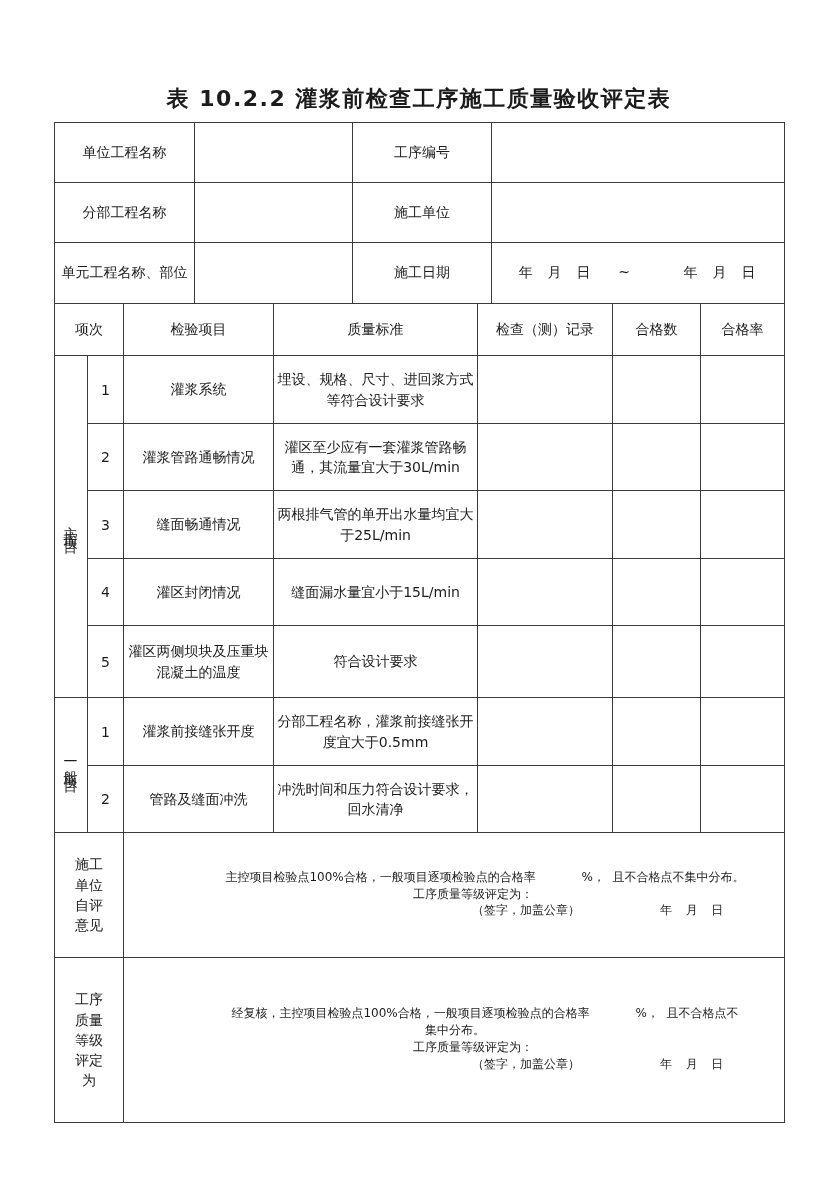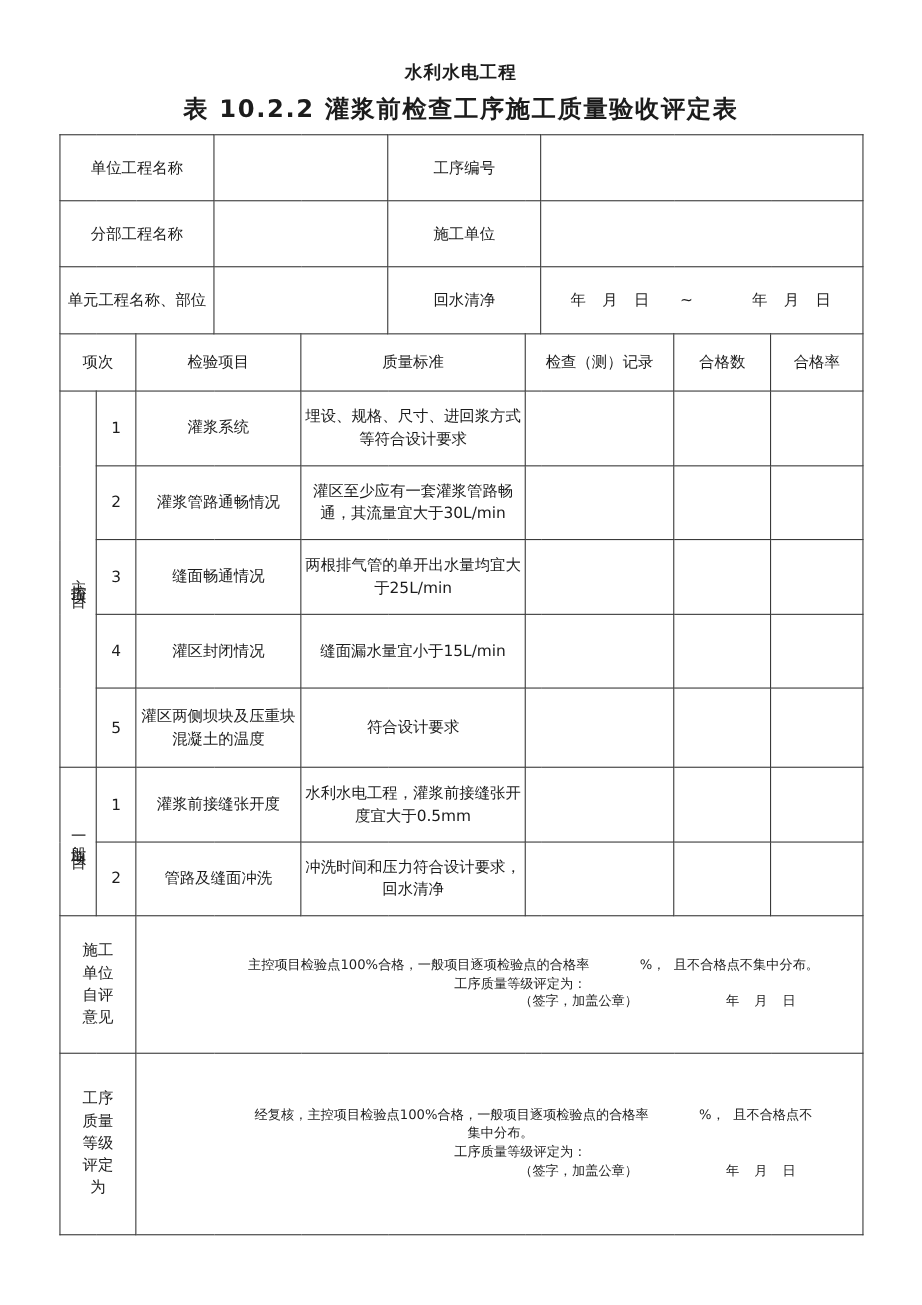--- a/index.html
+++ b/index.html
@@ -79,21 +79,20 @@
   .ind-0 { padding-left: 2px; }
   .sign-row { display: flex; white-space: pre; }
   .sign-row .sign { margin-left: 340px; text-align: right; }
   .sign-row .sign-date { margin-left: 80px; letter-spacing: 2px; }
 </style>
 </head>
 <body>
 
 <div class="page">
 
-  <div class="doc-subtitle">水利水电工程</div>
   <div class="doc-title">表 10.2.2 灌浆前检查工序施工质量验收评定表</div>
 
   <table class="form">
     <colgroup>
       <col style="width:33px">
         <col style="width:36px">
         <col style="width:71px">
         <col style="width:79px">
       <col style="width:79px">
         <col style="width:125px">
@@ -114,21 +113,21 @@
     <tr class="h60">
       <td colspan="3">分部工程名称</td>
       <td colspan="2"></td>
       <td colspan="2">施工单位</td>
       <td colspan="3"></td>
     </tr>
 
     <tr class="h61">
       <td colspan="3">单元工程名称、部位</td>
       <td colspan="2"></td>
-      <td colspan="2">回水清净</td>
+      <td colspan="2">施工日期</td>
       <td colspan="3" class="date-cell">年  月  日    ~        年  月  日</td>
     </tr>
 
     <tr class="h52">
       <td colspan="2">项次</td>
       <td colspan="2">检验项目</td>
       <td colspan="2">质量标准</td>
       <td colspan="2">检查（测）记录</td>
       <td>合格数</td>
       <td>合格率</td>
@@ -177,21 +176,21 @@
       <td colspan="2" class="standard">符合设计要求</td>
       <td colspan="2"></td>
       <td></td>
       <td></td>
     </tr>
 
     <tr class="h68">
       <td rowspan="2"><span class="vtext">一般项目</span></td>
       <td class="no-cell">1</td>
       <td colspan="2" class="item-name">灌浆前接缝张开度</td>
-      <td colspan="2" class="standard">水利水电工程，灌浆前接缝张开度宜大于0.5mm</td>
+      <td colspan="2" class="standard">分部工程名称，灌浆前接缝张开度宜大于0.5mm</td>
       <td colspan="2"></td>
       <td></td>
       <td></td>
     </tr>
 
     <tr class="h67">
       <td class="no-cell">2</td>
       <td colspan="2" class="item-name">管路及缝面冲洗</td>
       <td colspan="2" class="standard">冲洗时间和压力符合设计要求，回水清净</td>
       <td colspan="2"></td>

